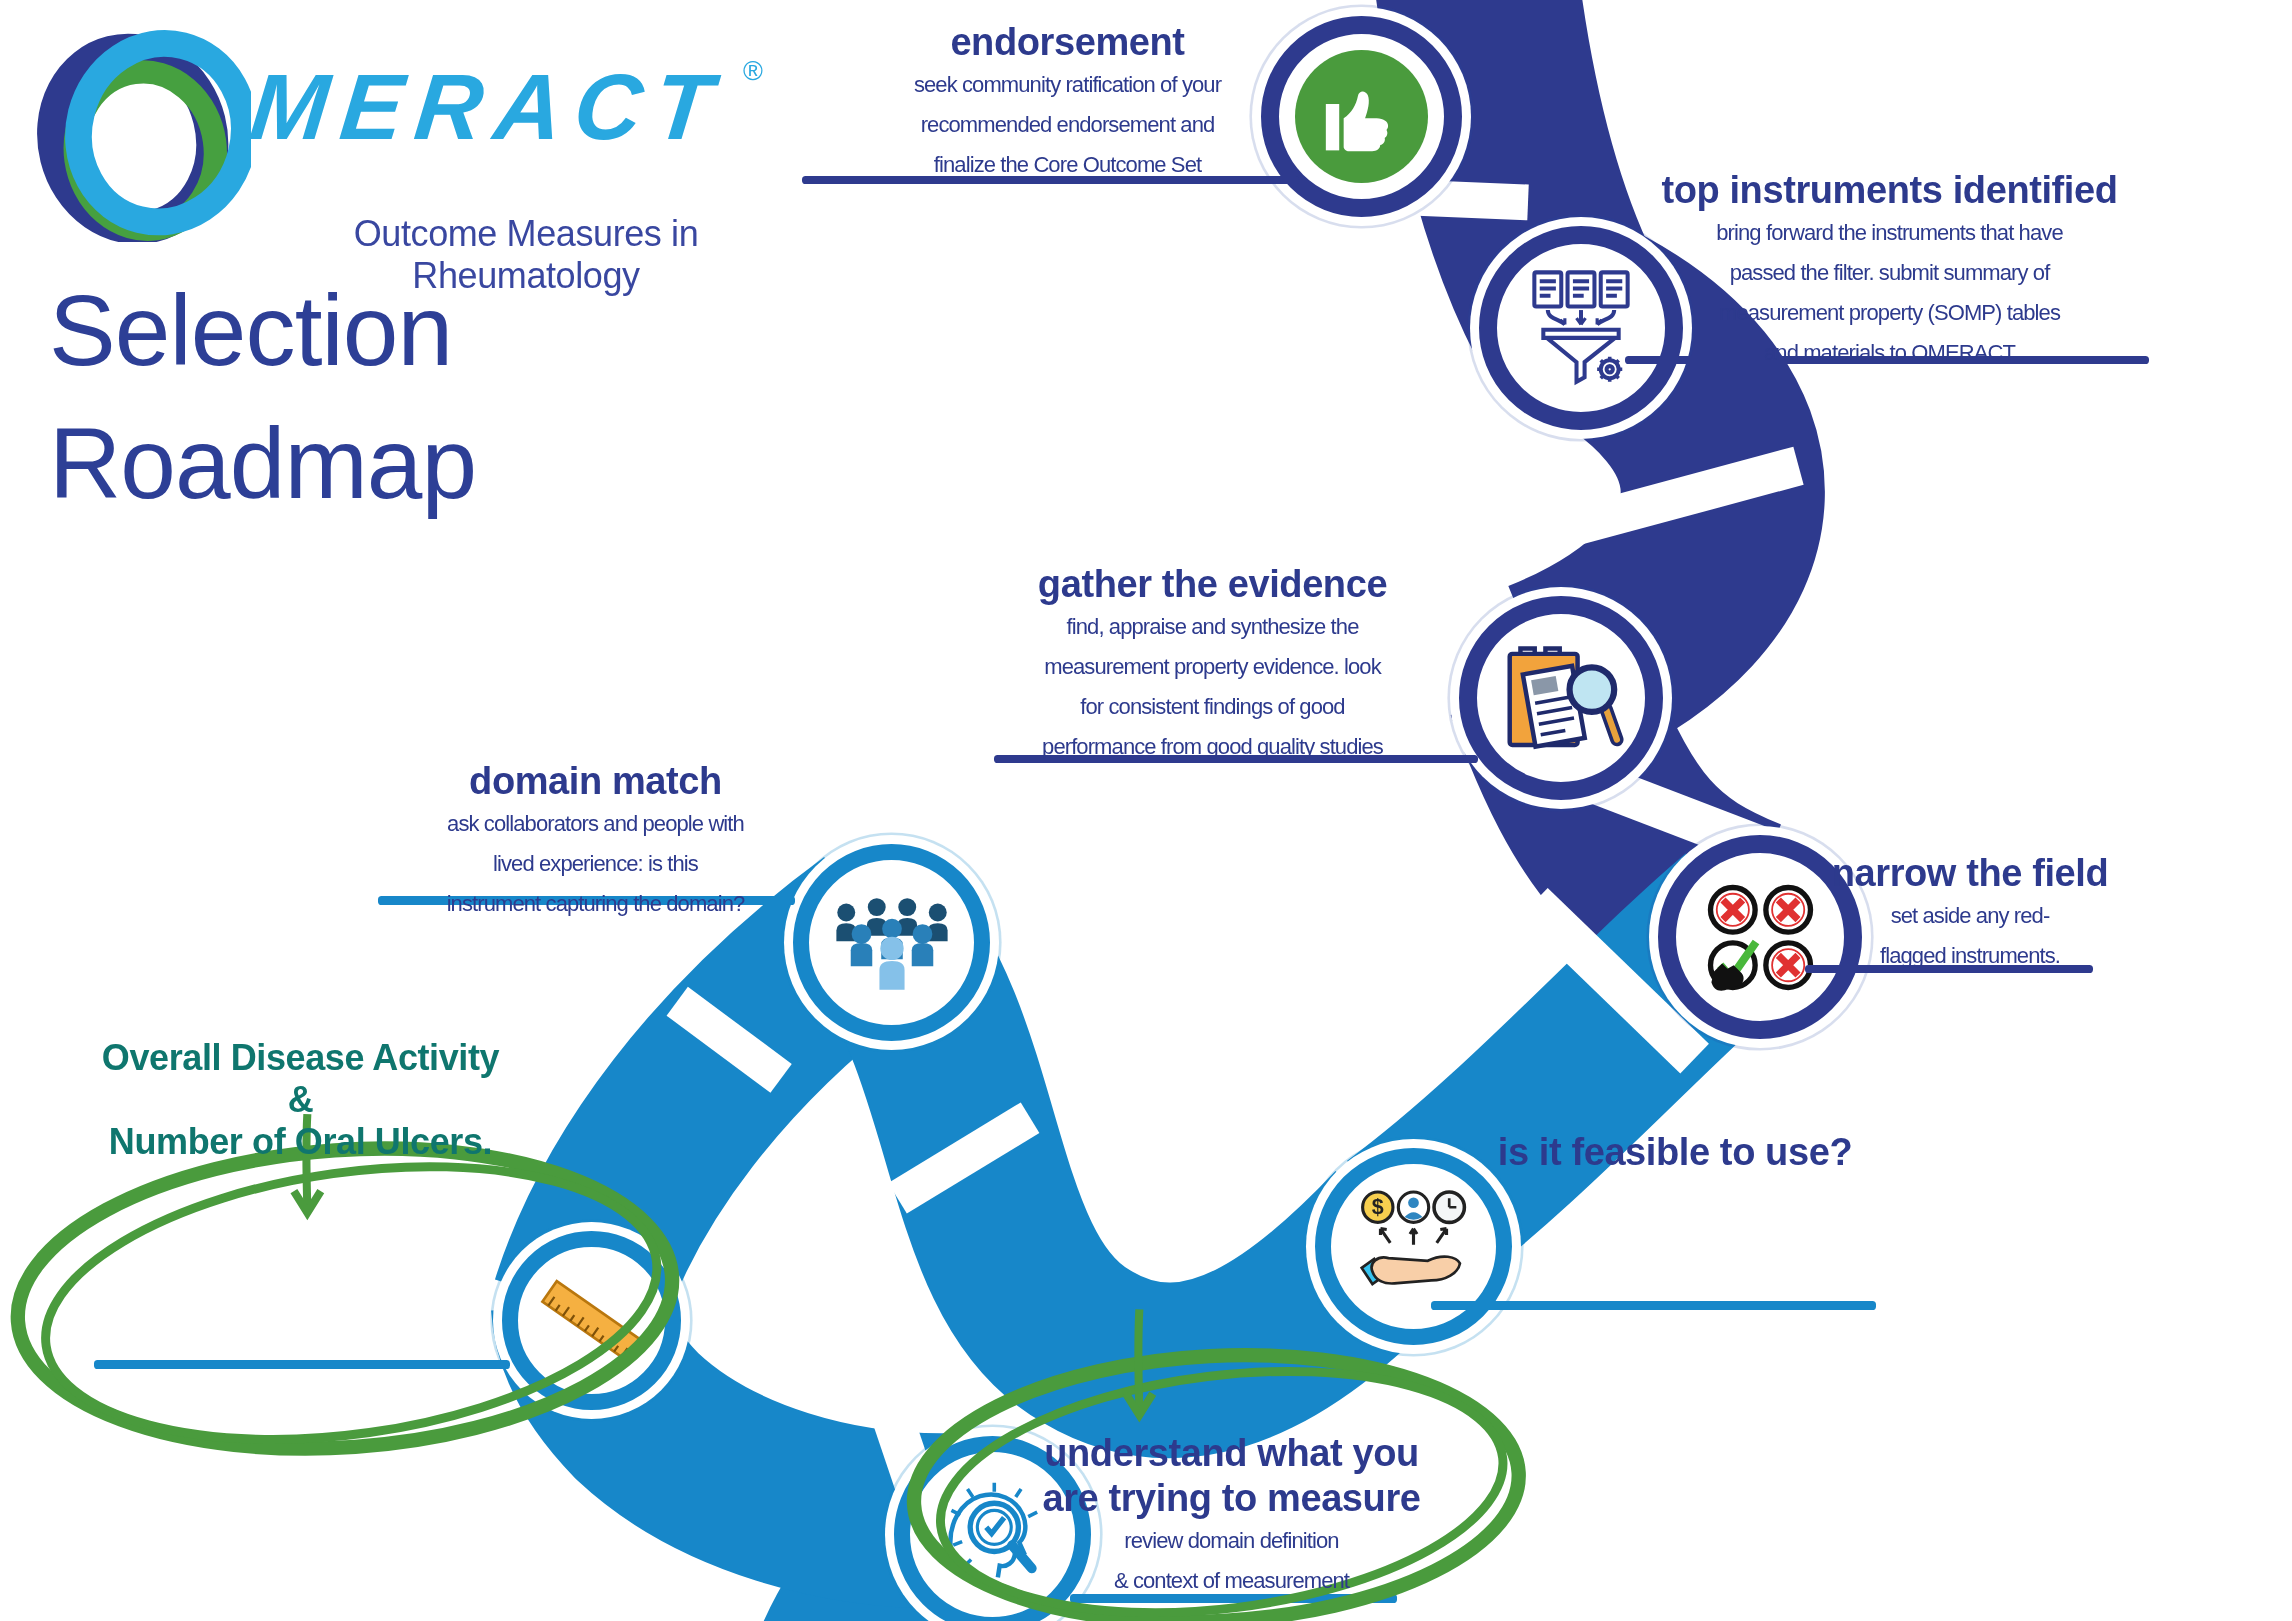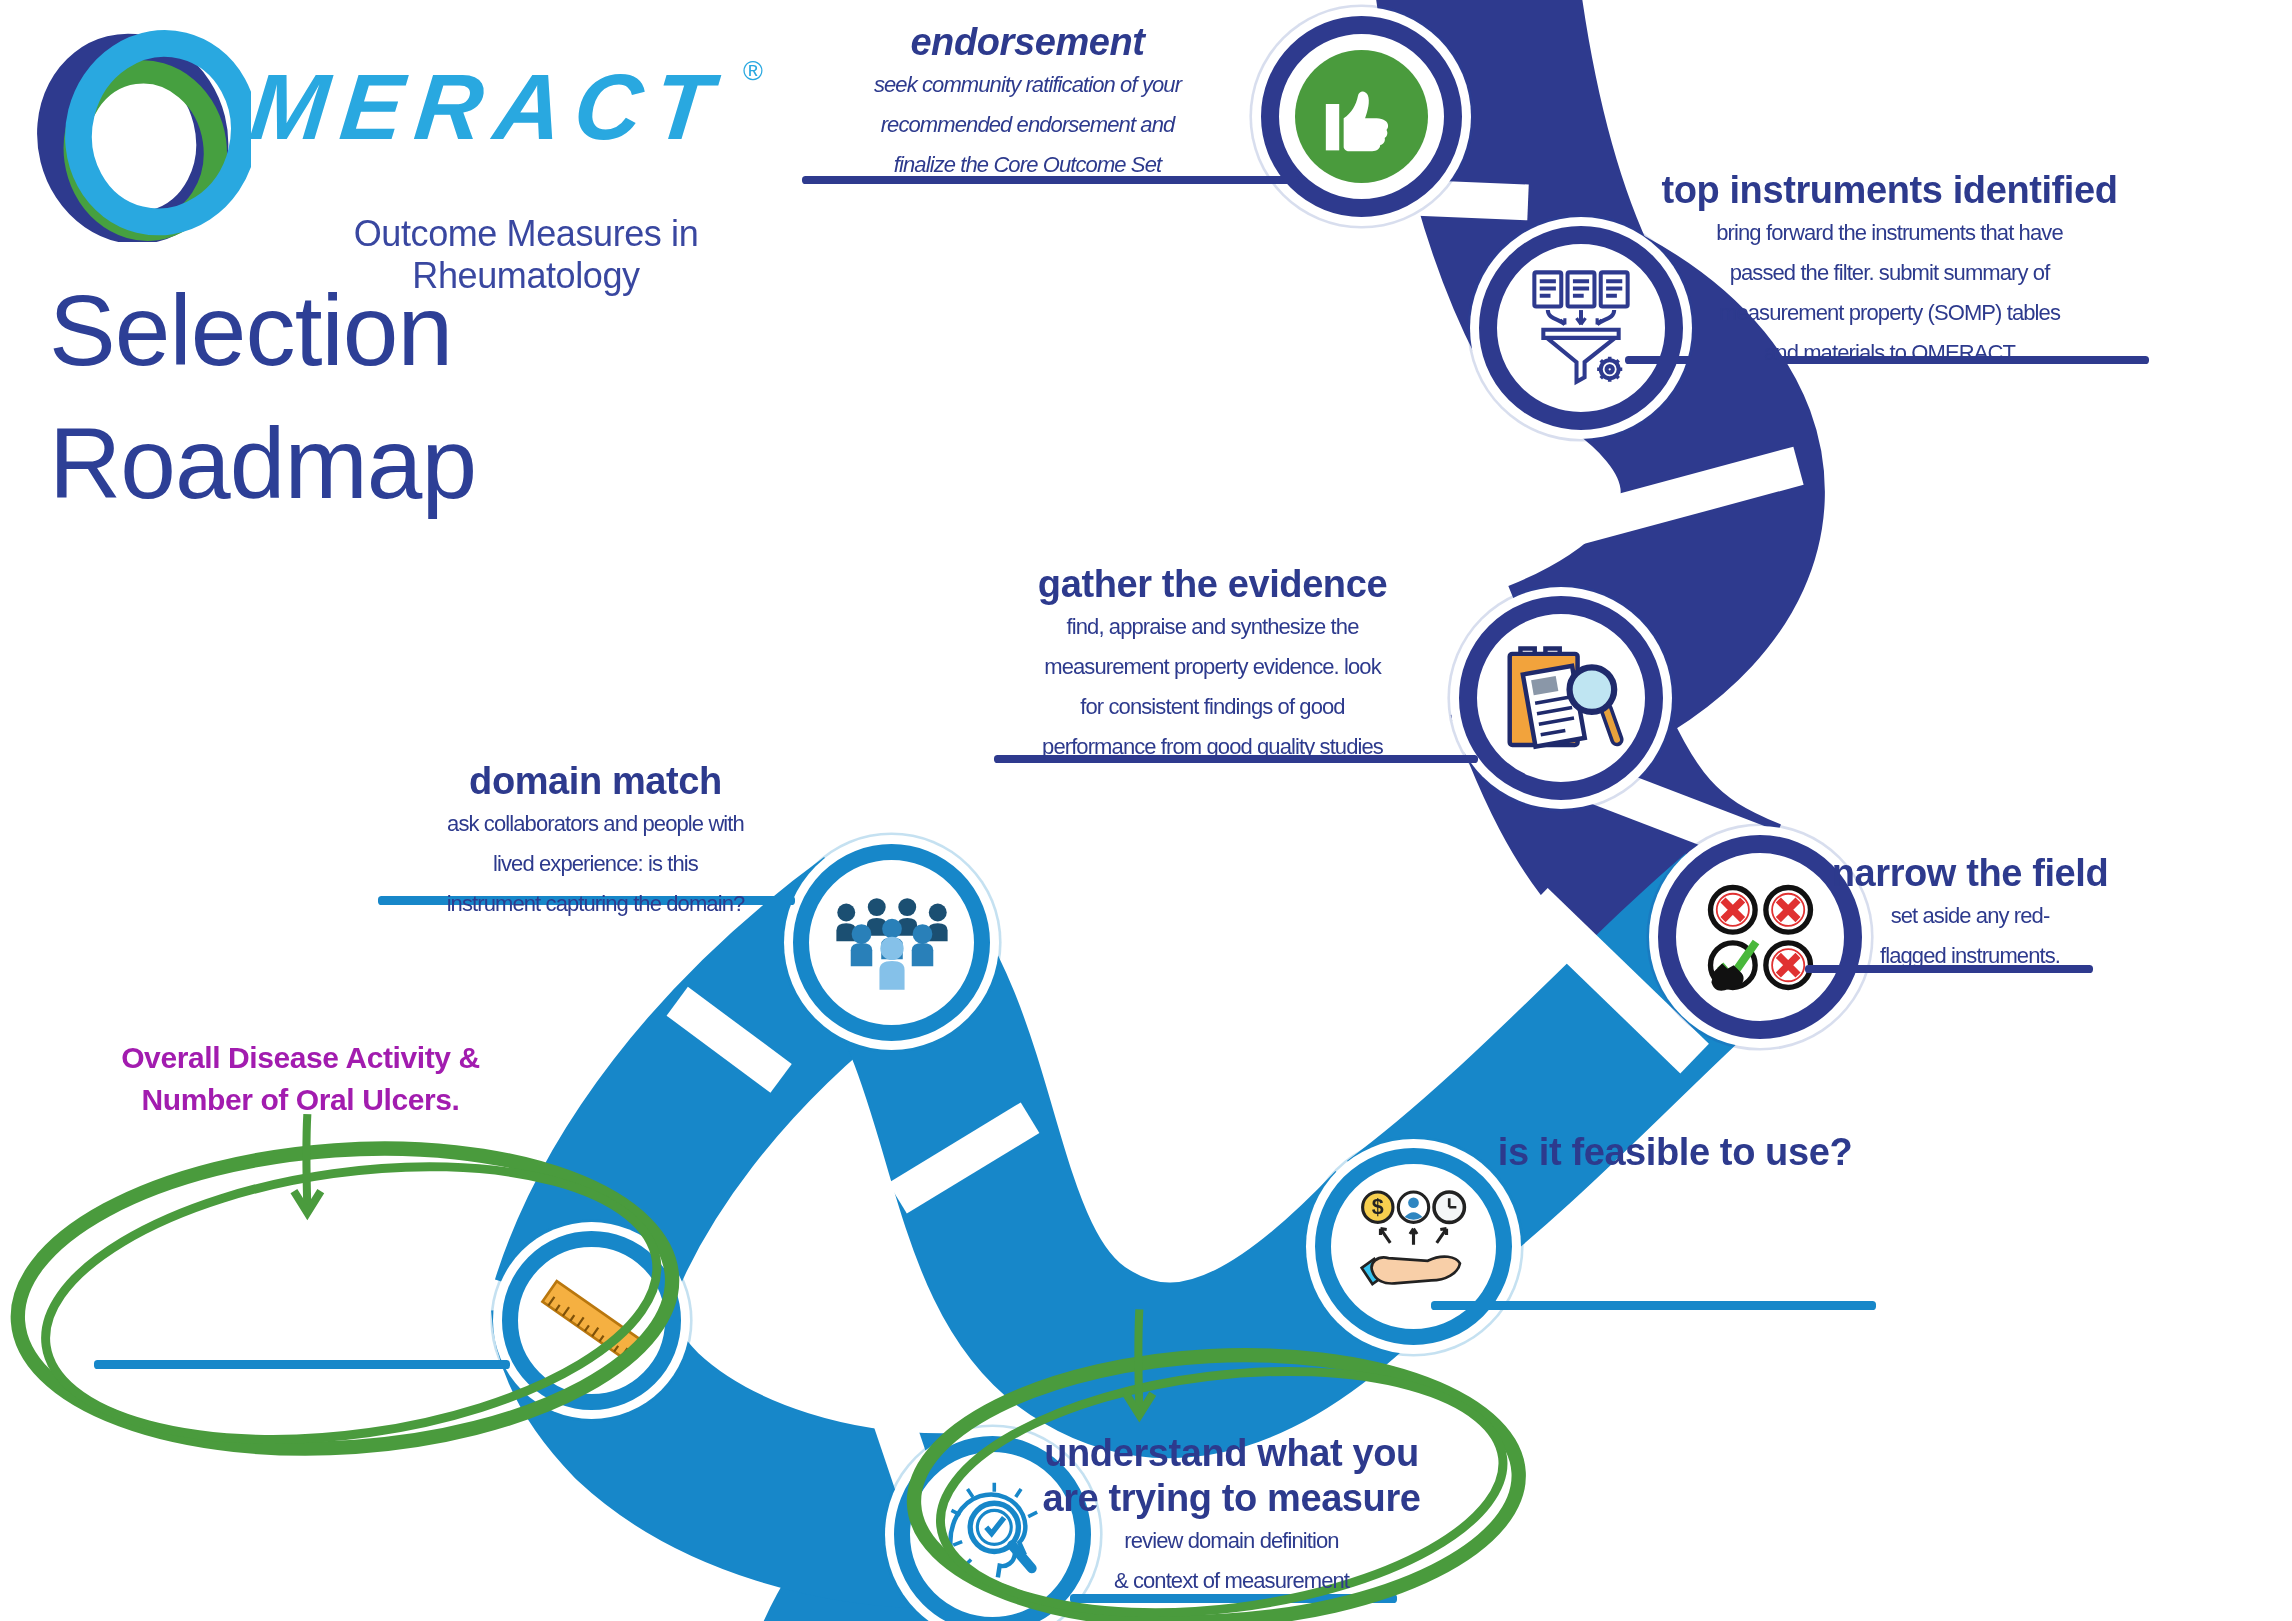--- a/index.html
+++ b/index.html
@@ -20,21 +20,21 @@
               letter-spacing:-0.9px;z-index:4;}
 
   
   .step{position:absolute;text-align:center;z-index:7;}
   .step .t-line{font-size:38px;font-weight:bold;letter-spacing:-0.4px;line-height:45px;color:#2d3a8d;}
   .step .line{font-size:22px;letter-spacing:-0.9px;line-height:40px;color:#2d3a8d;}
   .underline{position:absolute;height:8px;border-radius:3.6px;z-index:5;}
   .underline.dark{background:#2e3a8e;}
   .underline.light{background:#1787c9;height:9px;}
   .annotation{position:absolute;text-align:center;z-index:7;}
-  .annotation .line{font-size:30px;font-weight:bold;letter-spacing:-0.4px;line-height:42px;color:#a21caf;}
+  .annotation .line{font-size:36px;font-weight:bold;letter-spacing:-0.4px;line-height:42px;color:#0f766e;}
 
   
   .node{position:absolute;border-radius:50%;background:#fff;z-index:2;
         box-shadow:0 0 0 9px #ffffff,0 0 0 11.6px rgba(40,70,160,0.18);
         display:flex;align-items:center;justify-content:center;}
   .node.dark{border:18px solid #2e3a8e;}
   .node.light{border:16px solid #1787c9;box-shadow:0 0 0 9px #ffffff,0 0 0 11.6px rgba(23,135,201,0.25);}
   .node .inner-green{width:133px;height:133px;border-radius:50%;background:#4a9b3d;
         display:flex;align-items:center;justify-content:center;}
 </style>
@@ -81,21 +81,21 @@
     <div class="brand-text">MERACT</div>
     <div class="reg-mark">®</div>
     <div class="tagline">Outcome Measures in Rheumatology</div>
   </div>
 
   <div class="page-title">
       <div class="title-line" style="white-space: nowrap;">Selection</div>
       <div class="title-line" style="white-space: nowrap;">Roadmap</div>
     </div>
 
-  <div class="step" style="left:768px;top:19.7px;width:519px;font-style:italic;">
+  <div class="step" style="left:808px;top:19.7px;width:519px;">
     <div>
         <div class="t-line">endorsement</div>
       </div>
     <div>
         <div class="line">seek community ratification of your</div>
         <div class="line">recommended endorsement and</div>
         <div class="line">finalize the Core Outcome Set</div>
       </div>
   </div>
   <div class="underline dark" style="left:802px;top:176px;width:497px;"></div>

